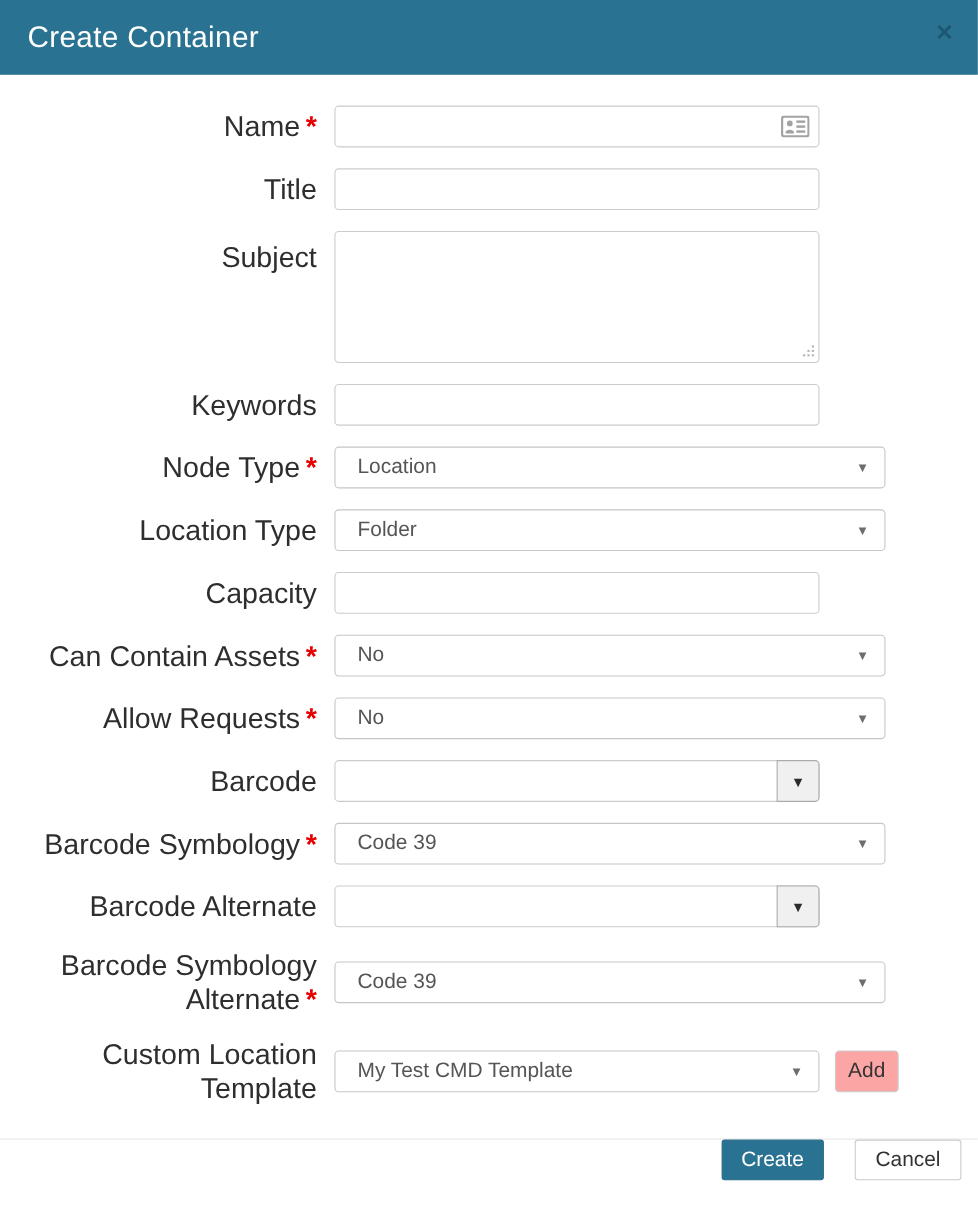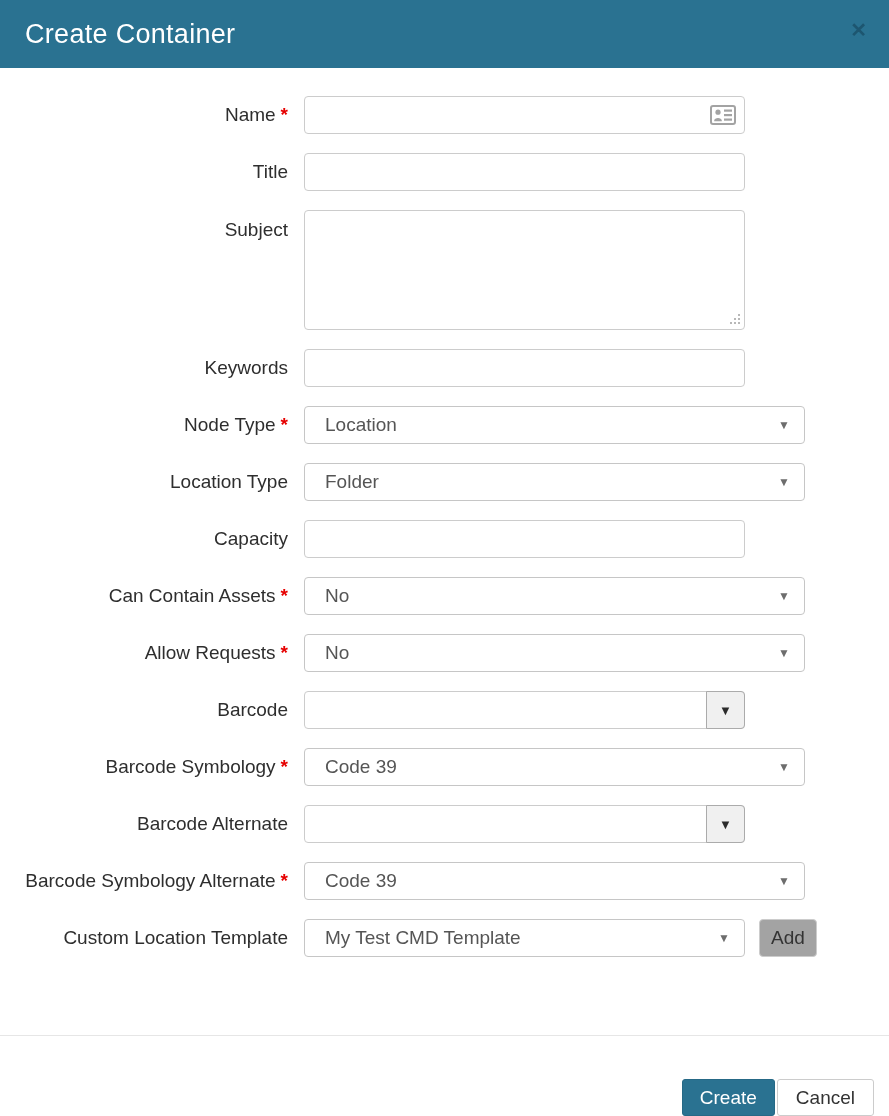--- a/index.html
+++ b/index.html
@@ -20,21 +20,21 @@
     color: #1d5670; font-size: 20px; font-weight: 700; line-height: 1;
     padding: 4px 6px; margin-top: -8px;
   }
 
   
   .modal-body { flex: 1 1 auto; padding-top: 28px; }
   .row { display: flex; align-items: center; margin-bottom: 19px; }
   .row.top { align-items: flex-start; }
   .row.top .lbl { padding-top: 9px; }
   .row.gap { margin-top: 1px; }
-  .lbl { flex: 0 0 288px; text-align: right; font-size: 19px; color: #2e2e2e; }
+  .lbl { flex: 0 0 288px; text-align: right; font-size: 26px; color: #2e2e2e; }
   .req { color: #e60000; margin-left: 5px; font-weight: 700; }
   .field { margin-left: 16px; width: 441px; position: relative; }
 
   .txt {
     width: 441px; height: 38px; border: 1px solid #cccccc; border-radius: 4px;
     padding: 0 20px; font-size: 19px; color: #555; font-family: inherit; outline: none;
     background: #fff; display: block;
   }
   .combo .txt { padding-right: 52px; }
 
@@ -63,29 +63,29 @@
     display: flex; align-items: center; justify-content: center; cursor: pointer;
   }
   .combo-btn .combo-arrow { font-size: 13px; color: #2b2b2b; line-height: 1; }
 
   .name-icon { position: absolute; right: 9px; top: 50%; transform: translateY(-50%); pointer-events: none; line-height: 0; }
 
   .cmt-field { display: flex; align-items: center; width: auto; }
   .cmt-field .sel { flex: 0 0 441px; }
   .add-btn {
     margin-left: 14px; height: 38px; padding: 0 11px;
-    background: #a3a3a3; border: 1px solid #cccccc; border-radius: 4px;
+    background: #fca5a5; border: 1px solid #cccccc; border-radius: 4px;
     font-size: 19px; color: #333; cursor: pointer; font-family: inherit;
   }
 
   
   .modal-footer {
     flex: 0 0 81px; border-top: 1px solid #e6e6e6;
-    display: flex; align-items: flex-end; justify-content: flex-end;
-    padding-right: 15px; gap: 2px;
+    display: flex; align-items: flex-start; justify-content: flex-end;
+    padding-right: 15px; gap: 28px;
   }
   .btn-primary {
     height: 37px; padding: 0 17px; background: #2a7291; border: 1px solid #266986;
     border-radius: 3px; color: #fff; font-size: 19px; cursor: pointer; font-family: inherit;
   }
   .btn-default {
     height: 37px; padding: 0 18px; background: #fff; border: 1px solid #cccccc;
     border-radius: 3px; color: #333; font-size: 19px; cursor: pointer; font-family: inherit;
   }
 </style>

